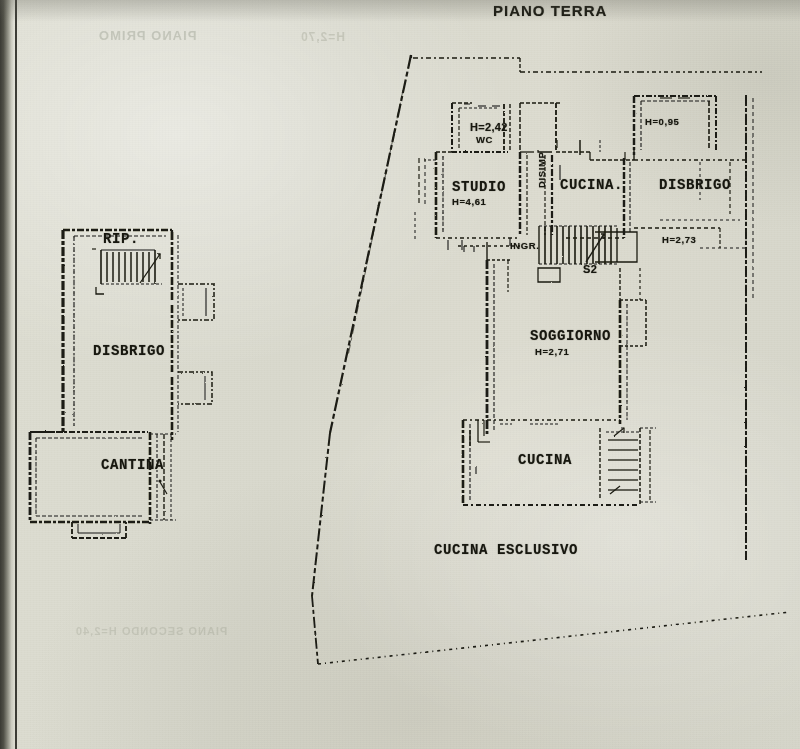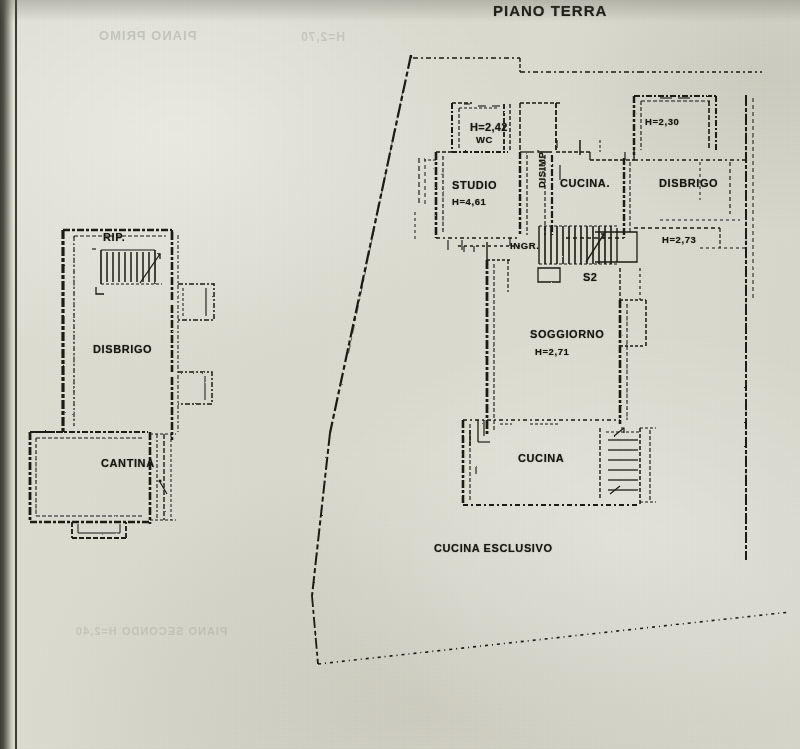--- a/index.html
+++ b/index.html
@@ -48,21 +48,21 @@
   .lbl {
     position: absolute;
     color: #17170f;
     font-weight: 700;
     letter-spacing: 0.6px;
     white-space: nowrap;
     text-shadow: 0 0 1.1px rgba(30,30,20,.55);
     pointer-events: none;
   }
   .lbl.title       { font-size: 15px; letter-spacing: 1.0px; }
-  .lbl.room        { font-size: 11px; }
+  .lbl.room        { font-size: 14px; font-family: Liberation Mono, monospace; }
   .lbl.room-sm     { font-size: 9.5px; }
   .lbl.room-xs     { font-size: 11px; letter-spacing: .3px; }
   .lbl.vertical    { font-size: 9.5px; transform: rotate(-90deg); transform-origin: 0 0; }
 
   .ghost {
     position: absolute;
     color: rgba(70,78,60,0.20);
     font-weight: 700;
     font-size: 13px;
     letter-spacing: 1px;
@@ -365,30 +365,30 @@
   <div class="lbl room" style="left:452px; top:179px;">STUDIO</div>
   <div class="lbl room-sm" style="left:452px; top:196px;">H=4,61</div>
 
   <div class="lbl vertical" style="left:536px; top:188px;">DISIMP</div>
 
   <div class="lbl room" style="left:560px; top:177px;">CUCINA.</div>
 
   <div class="lbl room" style="left:659px; top:177px;">DISBRIGO</div>
   <div class="lbl room-sm" style="left:662px; top:194px;margin-top:40px;">H=2,73</div>
 
-  <div class="lbl room-sm" style="left:645px; top:116px;">H=2,30</div>
+  <div class="lbl room-sm" style="left:645px; top:116px;">H=0,95</div>
 
   <div class="lbl room-sm" style="left:510px; top:240px;">INGR.</div>
 
   <div class="lbl room" style="left:530px; top:328px;">SOGGIORNO</div>
   <div class="lbl room-sm" style="left:535px; top:346px;text-align:center;">H=2,71</div>
 
   <div class="lbl room" style="left:518px; top:452px;">CUCINA</div>
 
-  <div class="lbl room-xs" style="left:540px; top:271px;padding-left:43px;">S2</div>
+  <div class="lbl room-xs" style="left:540px; top:263px;padding-left:43px;">S2</div>
 
   <div class="lbl room" style="left:434px; top:542px;">CUCINA ESCLUSIVO</div>
 
   <div id="scan-gutter"></div>
   <div id="scan-gutter-line"></div>
   <div id="scan-top-shadow"></div>
 
 </div>
 
 </body></html>

